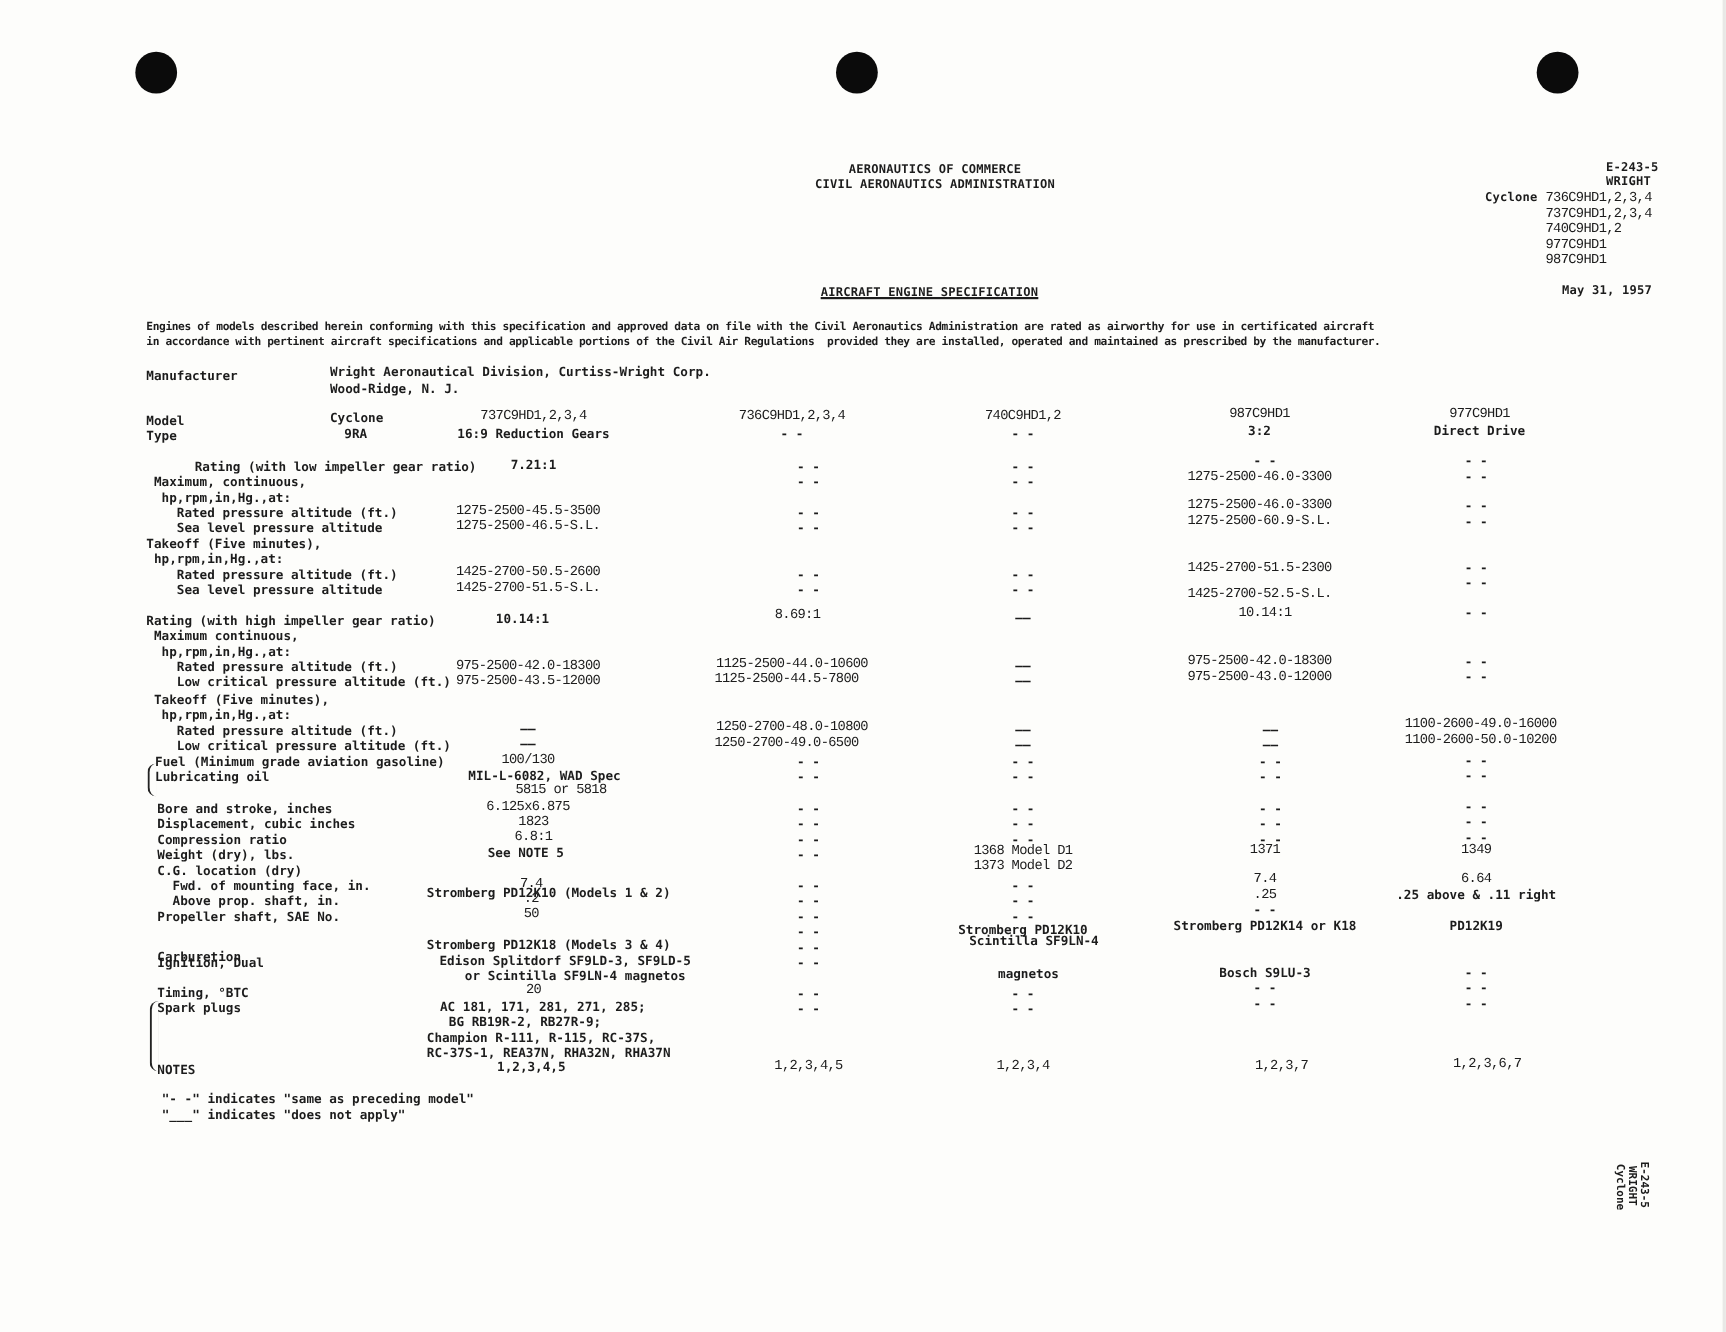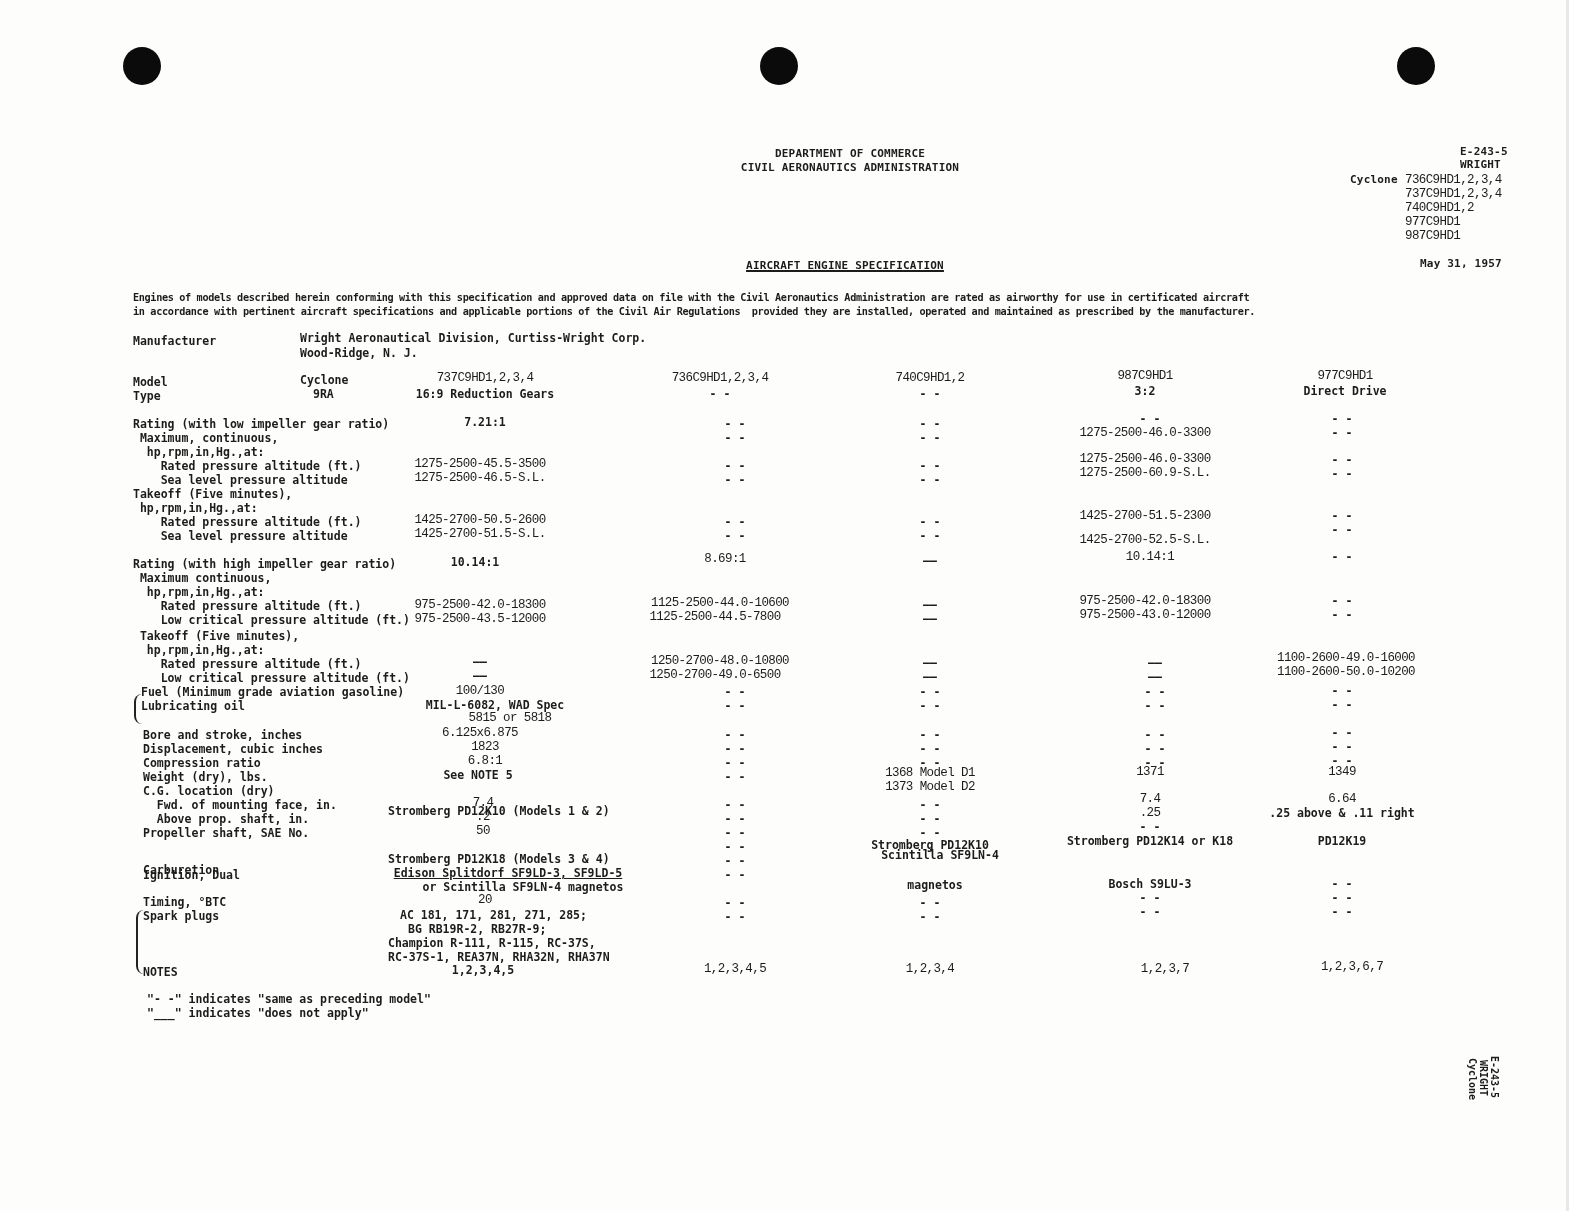--- a/index.html
+++ b/index.html
@@ -24,21 +24,21 @@
   .rot { position:absolute; transform:rotate(90deg); transform-origin:left top; white-space:pre; line-height:11px; font-size:10px; }
 </style>
 </head>
 <body>
 
 <div class="page-edge"></div>
 <div class="punch" style="left:123px;"></div>
 <div class="punch" style="left:760px;"></div>
 <div class="punch" style="left:1397px;"></div>
 
-<div class="abs hdr center" style="left:700px; top:147px; width:300px;">DEPARTMENT OF COMMERCE</div>
+<div class="abs hdr center" style="left:700px; top:147px; width:300px;">AERONAUTICS OF COMMERCE</div>
 <div class="abs hdr center" style="left:700px; top:161px; width:300px;">CIVIL AERONAUTICS ADMINISTRATION</div>
 
 <div class="abs hdr" style="left:1460px; top:145px;">E-243-5</div>
 <div class="abs hdr" style="left:1460px; top:158px;">WRIGHT</div>
 <div class="abs hdr" style="left:1350px; top:173px;">Cyclone</div>
 <div class="abs elite" style="left:1405px; top:173px;">736C9HD1,2,3,4</div>
 <div class="abs elite" style="left:1405px; top:187px;">737C9HD1,2,3,4</div>
 <div class="abs elite" style="left:1405px; top:201px;">740C9HD1,2</div>
 <div class="abs elite" style="left:1405px; top:215px;">977C9HD1</div>
 <div class="abs elite" style="left:1405px; top:229px;">987C9HD1</div>
@@ -62,21 +62,21 @@
 <div class="col" style="left:385px; width:200px; top:387px;">16:9 Reduction Gears</div>
 <div class="col elite" style="left:640px; width:160px; top:371px;">736C9HD1,2,3,4</div>
 <div class="col" style="left:640px; width:160px; top:387px;">- -</div>
 <div class="col elite" style="left:850px; width:160px; top:371px;">740C9HD1,2</div>
 <div class="col" style="left:850px; width:160px; top:387px;">- -</div>
 <div class="col elite" style="left:1065px; width:160px; top:369px;">987C9HD1</div>
 <div class="col" style="left:1065px; width:160px; top:384px;">3:2</div>
 <div class="col elite" style="left:1265px; width:160px; top:369px;">977C9HD1</div>
 <div class="col" style="left:1265px; width:160px; top:384px;">Direct Drive</div>
 
-<div class="lbl" style="top:417px;">Rating (with low impeller gear ratio)</div>
+<div class="lbl" style="top:417px;margin-left:44px;">Rating (with low impeller gear ratio)</div>
 <div class="lbl" style="top:431px;"> Maximum, continuous,</div>
 <div class="lbl" style="top:445px;">  hp,rpm,in,Hg.,at:</div>
 <div class="lbl" style="top:459px;">    Rated pressure altitude (ft.)</div>
 <div class="lbl" style="top:473px;">    Sea level pressure altitude</div>
 <div class="lbl" style="top:487px;">Takeoff (Five minutes),</div>
 <div class="lbl" style="top:501px;"> hp,rpm,in,Hg.,at:</div>
 <div class="lbl" style="top:515px;">    Rated pressure altitude (ft.)</div>
 <div class="lbl" style="top:529px;">    Sea level pressure altitude</div>
 
 <div class="lbl" style="top:557px;">Rating (with high impeller gear ratio)</div>
@@ -122,21 +122,21 @@
 <div class="col elite" style="left:410px; width:200px; top:711px;">5815 or 5818</div>
 <div class="col elite" style="left:380px; width:200px; top:726px;">6.125x6.875</div>
 <div class="col elite" style="left:385px; width:200px; top:740px;">1823</div>
 <div class="col elite" style="left:385px; width:200px; top:754px;">6.8:1</div>
 <div class="col" style="left:378px; width:200px; top:768px;">See NOTE 5</div>
 <div class="col elite" style="left:383px; width:200px; top:796px;">7.4</div>
 <div class="col elite" style="left:383px; width:200px; top:810px;">.2</div>
 <div class="col elite" style="left:383px; width:200px; top:824px;">50</div>
 <div class="col" style="left:388px; width:240px; top:804px; text-align:left;">Stromberg PD12K10 (Models 1 &amp; 2)</div>
 <div class="col" style="left:388px; width:240px; top:852px; text-align:left;">Stromberg PD12K18 (Models 3 &amp; 4)</div>
-<div class="col" style="left:388px; width:240px; top:866px; text-align:center;text-decoration:underline;">Edison Splitdorf SF9LD-3, SF9LD-5</div>
+<div class="col" style="left:388px; width:240px; top:866px; text-align:right;">Edison Splitdorf SF9LD-3, SF9LD-5</div>
 <div class="col" style="left:403px; width:240px; top:880px; text-align:center;">or Scintilla SF9LN-4 magnetos</div>
 <div class="col elite" style="left:385px; width:200px; top:893px;">20</div>
 <div class="col" style="left:400px; width:240px; top:908px; text-align:left;">AC 181, 171, 281, 271, 285;</div>
 <div class="col" style="left:408px; width:240px; top:922px; text-align:left;">BG RB19R-2, RB27R-9;</div>
 <div class="col" style="left:388px; width:260px; top:936px; text-align:left;">Champion R-111, R-115, RC-37S,</div>
 <div class="col" style="left:388px; width:260px; top:950px; text-align:left;">RC-37S-1, REA37N, RHA32N, RHA37N</div>
 <div class="col" style="left:383px; width:200px; top:963px;">1,2,3,4,5</div>
 
 <div class="col" style="left:655px; width:160px; top:417px;">- -</div>
 <div class="col" style="left:655px; width:160px; top:431px;">- -</div>

